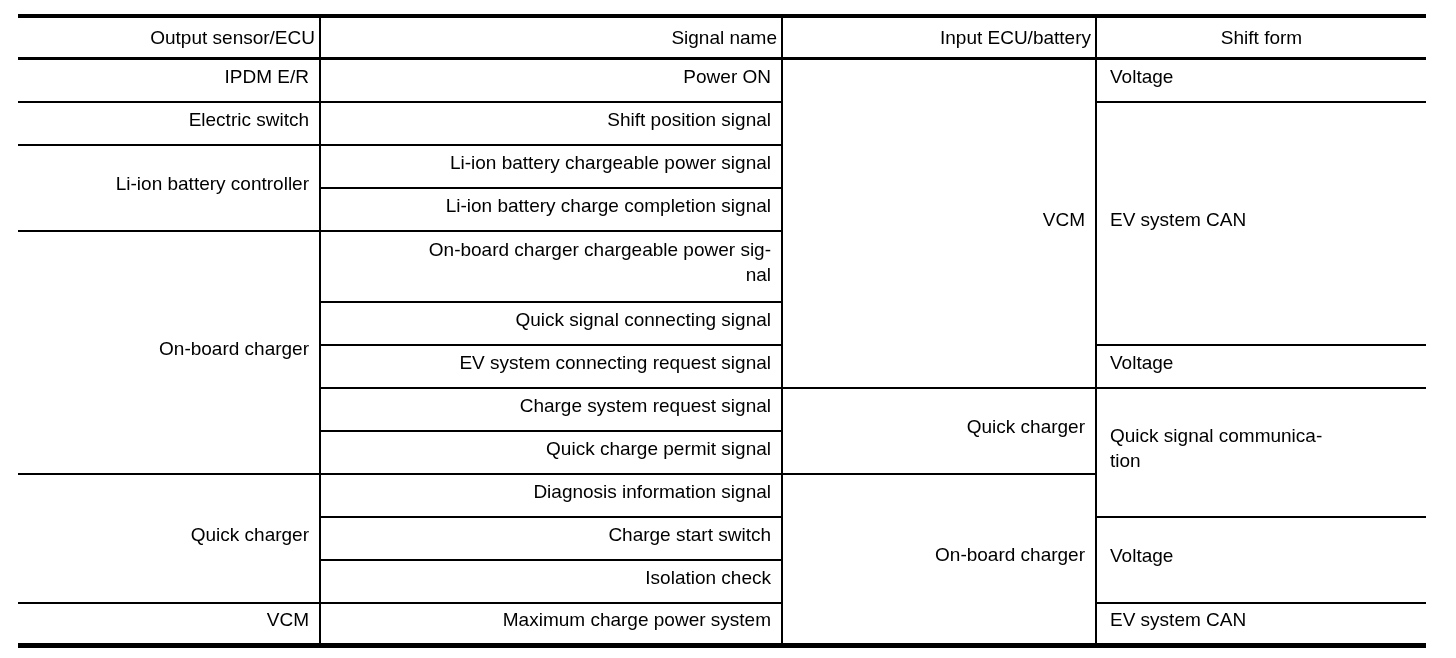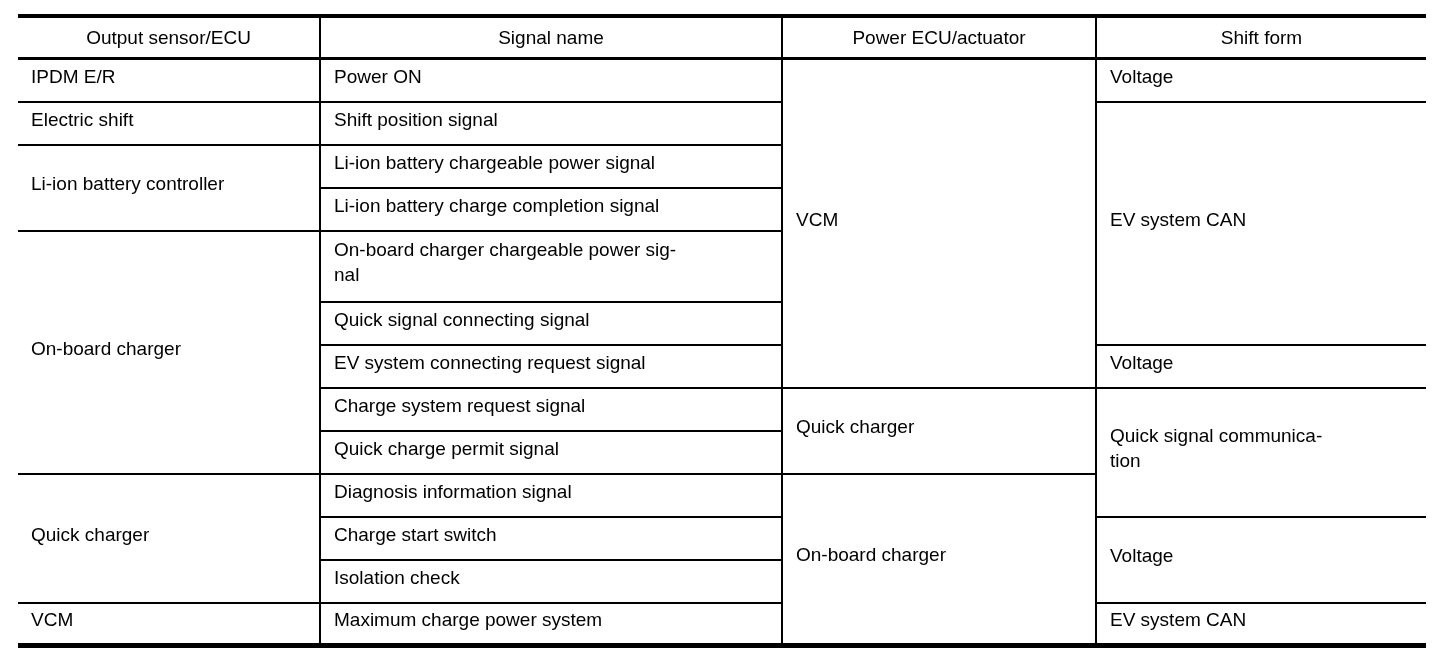--- a/index.html
+++ b/index.html
@@ -39,53 +39,53 @@
   td {
     border-bottom: 2px solid #000;
     vertical-align: middle;
     text-align: left;
     padding: 3px 10px 9px 13px;
     line-height: 1.3;
     white-space: pre-line;
     overflow: hidden;
   }
   
-  .vr { border-right: 2px solid #000; }
+  .vr { border-right: 2px solid #000; text-align: right; }
 
   tr.std  { height: 43px; }
   tr.tall { height: 71px; }
 </style>
 </head>
 <body>
 
 <div class="table-wrap">
   <table class="signal-table">
     <colgroup>
       <col class="col-output">
       <col class="col-signal">
       <col class="col-input">
       <col class="col-form">
     </colgroup>
     <thead>
       <tr>
         <th class="vr">Output sensor/ECU</th>
         <th class="vr">Signal name</th>
-        <th class="vr">Power ECU/actuator</th>
+        <th class="vr">Input ECU/battery</th>
         <th>Shift form</th>
       </tr>
     </thead>
     <tbody>
       <tr class="std">
         <td class="vr">IPDM E/R</td>
         <td class="vr">Power ON</td>
         <td class="vr" rowspan="7">VCM</td>
         <td>Voltage</td>
       </tr>
       <tr class="std">
-        <td class="vr">Electric shift</td>
+        <td class="vr">Electric switch</td>
         <td class="vr">Shift position signal</td>
         <td rowspan="5">EV system CAN</td>
       </tr>
       <tr class="std">
         <td class="vr" rowspan="2">Li-ion battery controller</td>
         <td class="vr">Li-ion battery chargeable power signal</td>
       </tr>
       <tr class="std">
         <td class="vr">Li-ion battery charge completion signal</td>
       </tr>

